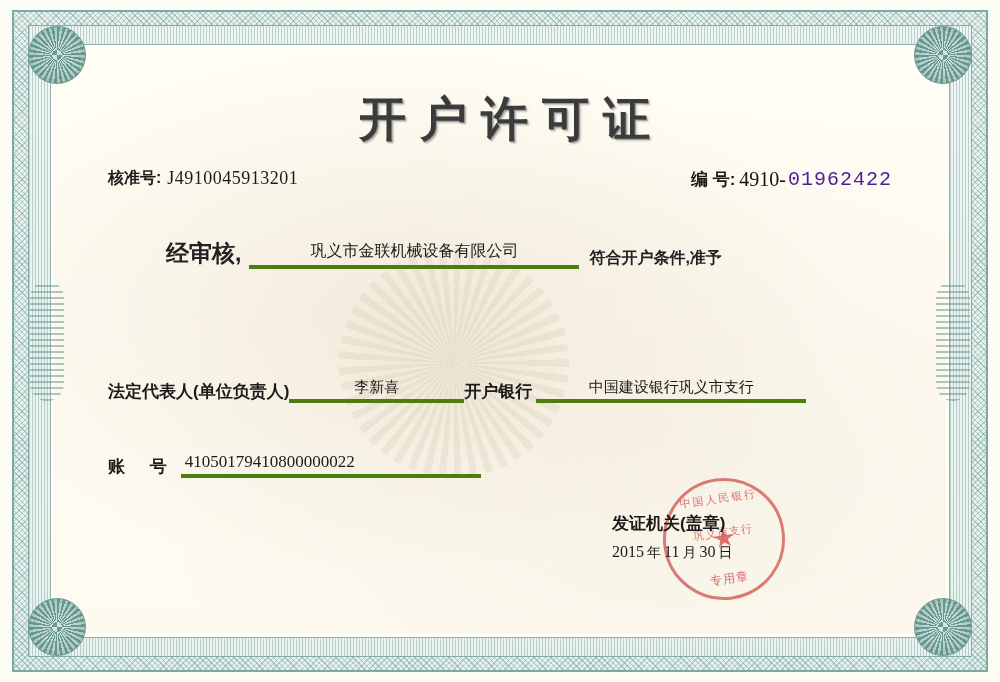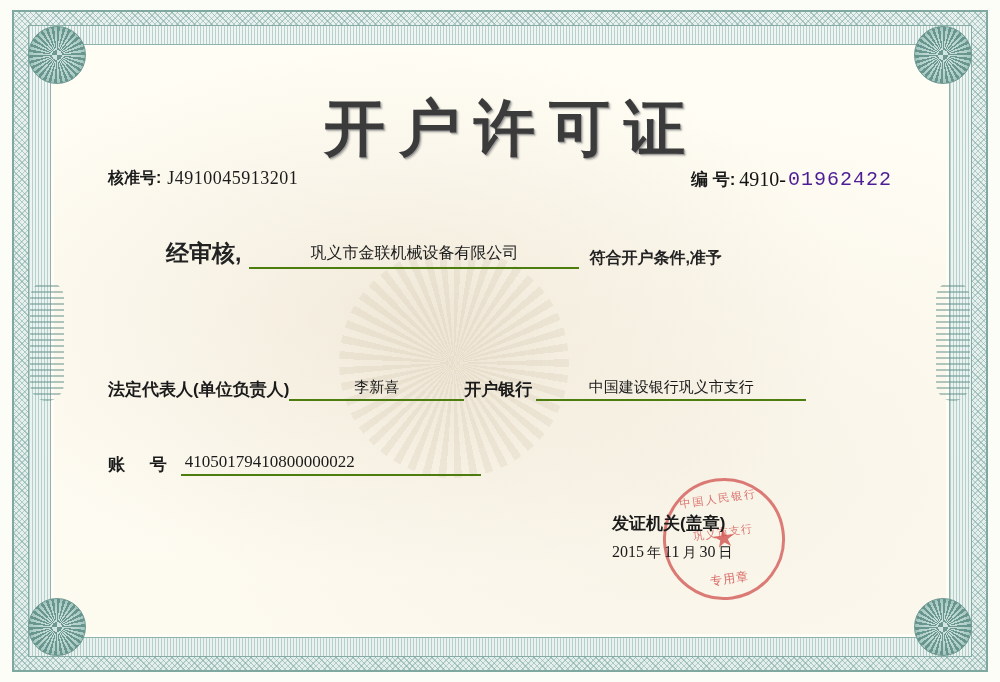--- a/index.html
+++ b/index.html
@@ -96,21 +96,21 @@
   .s-l { left: 30px; top: 281px; }
   .s-r { right: 30px; top: 281px; }
 
   
   .title {
     position: absolute;
     left: 0; right: 0;
     top: 88px;
     text-align: center;
     font-family: "Liberation Serif", serif;
-    font-size: 61px;
+    font-size: 47px;
     font-weight: bold;
     letter-spacing: 14px;
     color: #3b3b3b;
     text-shadow: 1px 1px 0 #9a9a9a, 2px 2px 2px rgba(0,0,0,0.25);
     padding-left: 23px;
   }
 
   .row {
     position: absolute;
     display: flex;
@@ -124,21 +124,21 @@
     font-weight: bold;
     color: #1a1a1a;
     white-space: nowrap;
   }
   .val {
     font-family: "Liberation Serif", serif;
     color: #1b1b1b;
     white-space: nowrap;
   }
   .underline {
-    border-bottom: 2px solid #4d7c0f;
+    border-bottom: 4px solid #4d7c0f;
     display: inline-block;
     text-align: left;
     padding: 0 4px 1px 4px;
     box-sizing: border-box;
   }
 
   
   #row-approval { left: 108px; top: 168px; }
   #row-approval .lbl { font-size: 16px; }
   #row-approval .val { font-size: 18px; margin-left: 6px; letter-spacing: .5px; }

